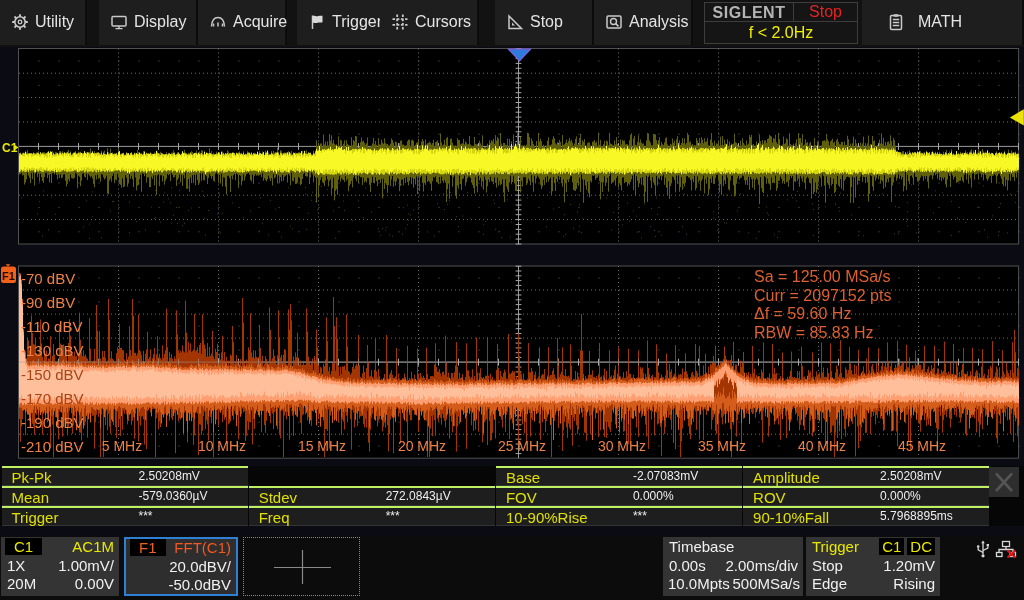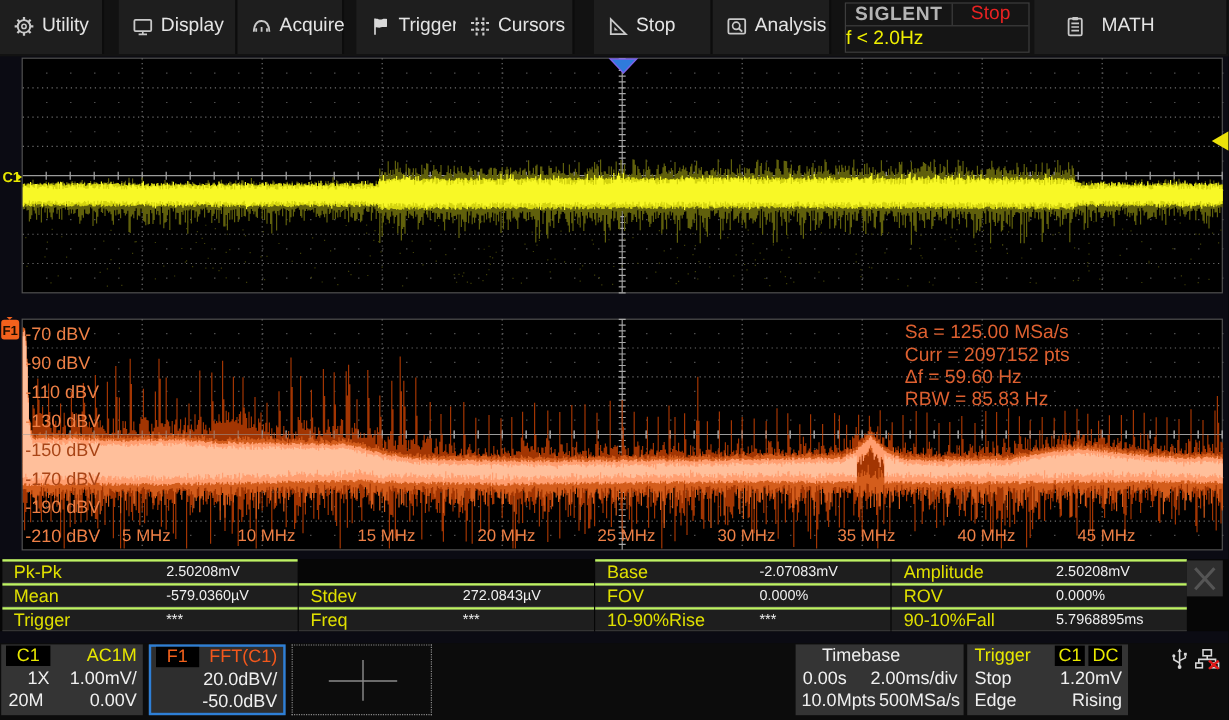--- a/index.html
+++ b/index.html
@@ -4,21 +4,21 @@
 html,body{width:1024px;height:600px;background:#000;overflow:hidden}
 #wrap{position:relative;width:1024px;height:600px;background:#0b0b13;font-family:"Liberation Sans",sans-serif}
 #topbar{position:absolute;left:0;top:0;width:1024px;height:47px;background:#121212}
 .mcell{position:absolute;top:0;height:45px;background:#1e1e1e;border-right:2px solid #0c0c0c}
 .mi{position:absolute;top:13px}
 .mtxt{position:absolute;top:13px;font-size:16px;color:#e4e4e4;white-space:nowrap}
 #spanel{position:absolute;left:704px;top:2px;width:154px;height:42px;background:#151515;border:1px solid #3d3d3d}
 #prow1{display:flex;height:19px;border-bottom:1px solid #3d3d3d}
 #slog{width:89px;text-align:center;border-right:1px solid #3d3d3d;color:#b4b4b4;font-weight:bold;font-size:16px;line-height:19px;letter-spacing:0.5px}
 #sstop{flex:1;text-align:center;color:#e62222;font-size:16px;line-height:18px}
-#prow2{color:#f0f000;font-size:16px;line-height:21px}
+#prow2{text-align:center;color:#f0f000;font-size:16px;line-height:21px}
 #mtable{position:absolute;left:0;top:466px;width:1024px;height:60px;background:#060606}
 .tcell{position:absolute;width:246px;height:19.5px;background:#1e1e1e;border-top:2px solid #bef264;border-bottom:1px solid #343434}
 .tlab{position:absolute;left:10px;top:0.5px;font-size:15px;color:#e0e000}
 .tval{position:absolute;left:137px;top:0.5px;font-size:12px;color:#efefef}
 #closex{position:absolute;left:989px;top:1px;width:30px;height:30px;background:#2e2e2e}
 #botbar{position:absolute;left:0;top:536px;width:1024px;height:64px;background:#0c0c0c}
 .bbox{position:absolute;top:1px;height:59px;background:#343434;padding-top:1px}
 .brow{position:relative;height:18.6px;font-size:15px;white-space:nowrap}
 .chip{display:inline-block;margin-left:4px;background:#000;padding:0 9px;font-size:15px}
 .chip2{background:#000;padding:0 3px;color:#e8e800;font-size:15px}
@@ -239,37 +239,37 @@
         <span class="tlab">90-10%Fall</span>
         <span class="tval">5.7968895ms</span>
       </div>
       <div id="closex"><svg width="30" height="30" viewBox="0 0 30 30">
           <path d="M7 6.5 L23 24 M23 6.5 L7 24" stroke="#555" stroke-width="2.6"></path>
         </svg></div>
     </div>
 <div id="botbar">
 <div class="bbox" style="left:1px;width:118px">
  <div class="brow"><span class="chip" style="color:#e8e800">C1</span><span class="yel rr">AC1M</span></div>
- <div class="brow"><span class="wh" style="margin-left:22px">1X</span><span class="wh rr">1.00mV/</span></div>
+ <div class="brow"><span class="wh" style="margin-left:6px">1X</span><span class="wh rr">1.00mV/</span></div>
  <div class="brow"><span class="wh" style="margin-left:6px">20M</span><span class="wh rr">0.00V</span></div>
 </div>
 <div class="bbox" id="f1box" style="left:124px;width:114px">
  <div class="brow"><span class="chip" style="color:#f2611c">F1</span><span class="org rr">FFT(C1)</span></div>
  <div class="brow">
           <span class="wh rr">20.0dBV/</span>
         </div>
  <div class="brow">
           <span class="wh rr">-50.0dBV</span>
         </div>
 </div>
 <div id="dashbox"><svg width="117" height="59" viewBox="0 0 117 59">
  <path d="M30 29.5 H87 M58.5 12 V46" stroke="#8a8a8a" stroke-width="1.2"></path>
         </svg></div>
 <div class="bbox" style="left:663px;width:140px">
- <div class="brow"><span class="wh" style="margin-left:22px">Timebase</span></div>
+ <div class="brow"><span class="wh" style="margin-left:6px">Timebase</span></div>
  <div class="brow"><span class="wh" style="margin-left:6px">0.00s</span><span class="wh rr">2.00ms/div</span></div>
  <div class="brow"><span class="wh" style="margin-left:5px">10.0Mpts</span><span class="wh" style="position:absolute;right:3px;top:0">500MSa/s</span></div>
 </div>
 <div class="bbox" style="left:806px;width:134px">
  <div class="brow"><span class="yel" style="margin-left:6px">Trigger</span><span class="rr"><span class="chip2">C1</span><span class="chip2" style="margin-left:3px">DC</span></span></div>
  <div class="brow"><span class="wh" style="margin-left:6px">Stop</span><span class="wh rr">1.20mV</span></div>
  <div class="brow"><span class="wh" style="margin-left:6px">Edge</span><span class="wh rr">Rising</span></div>
 </div>
 <div style="position:absolute;left:975px;top:4px"><svg width="16" height="18" viewBox="0 0 16 18">
           <g stroke="#d8d8d8" stroke-width="1.3" fill="none">

